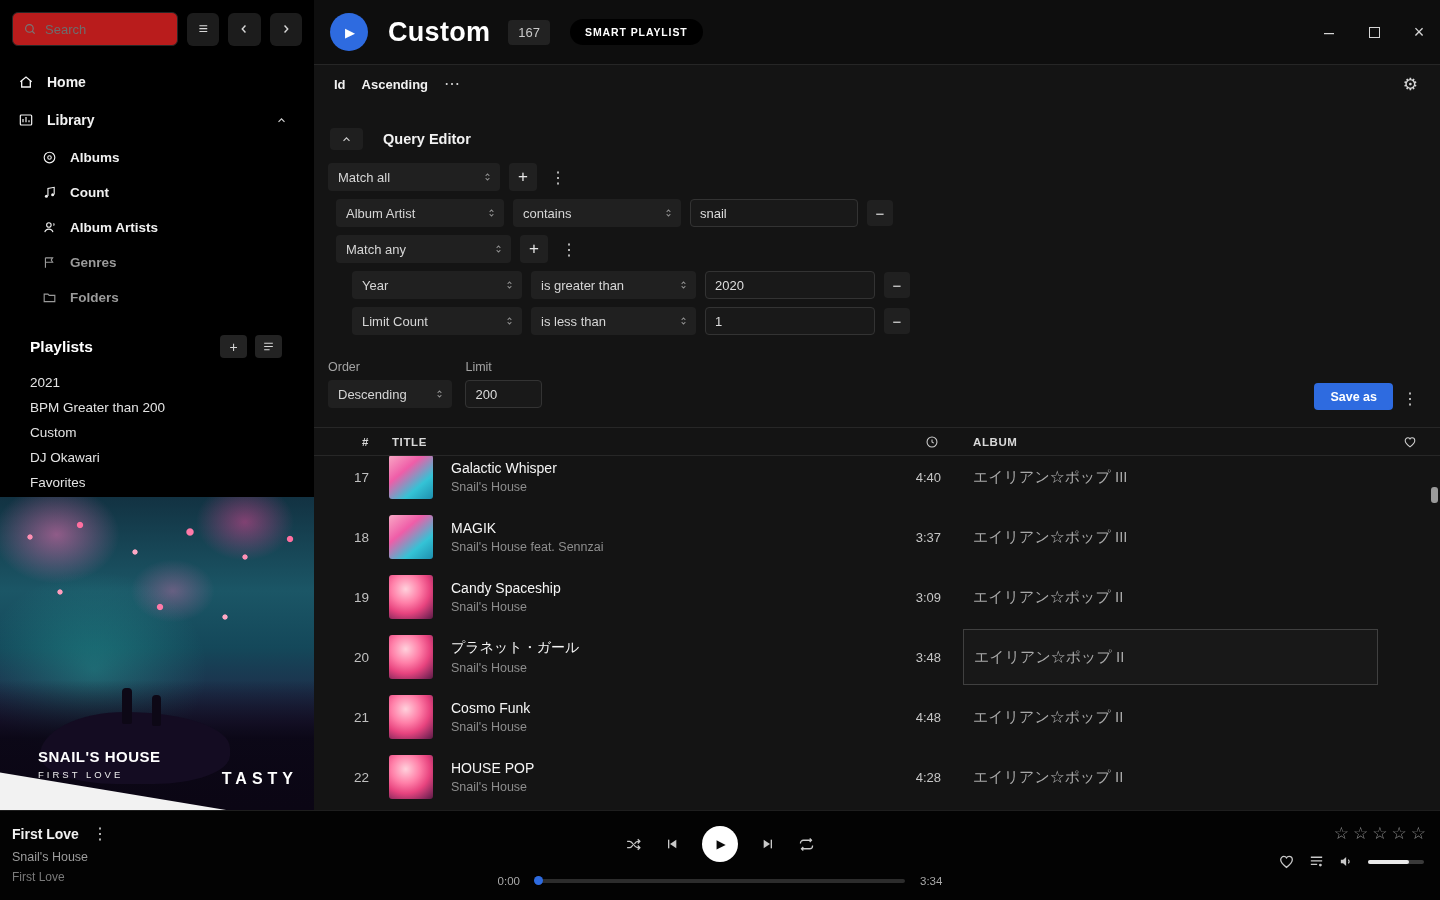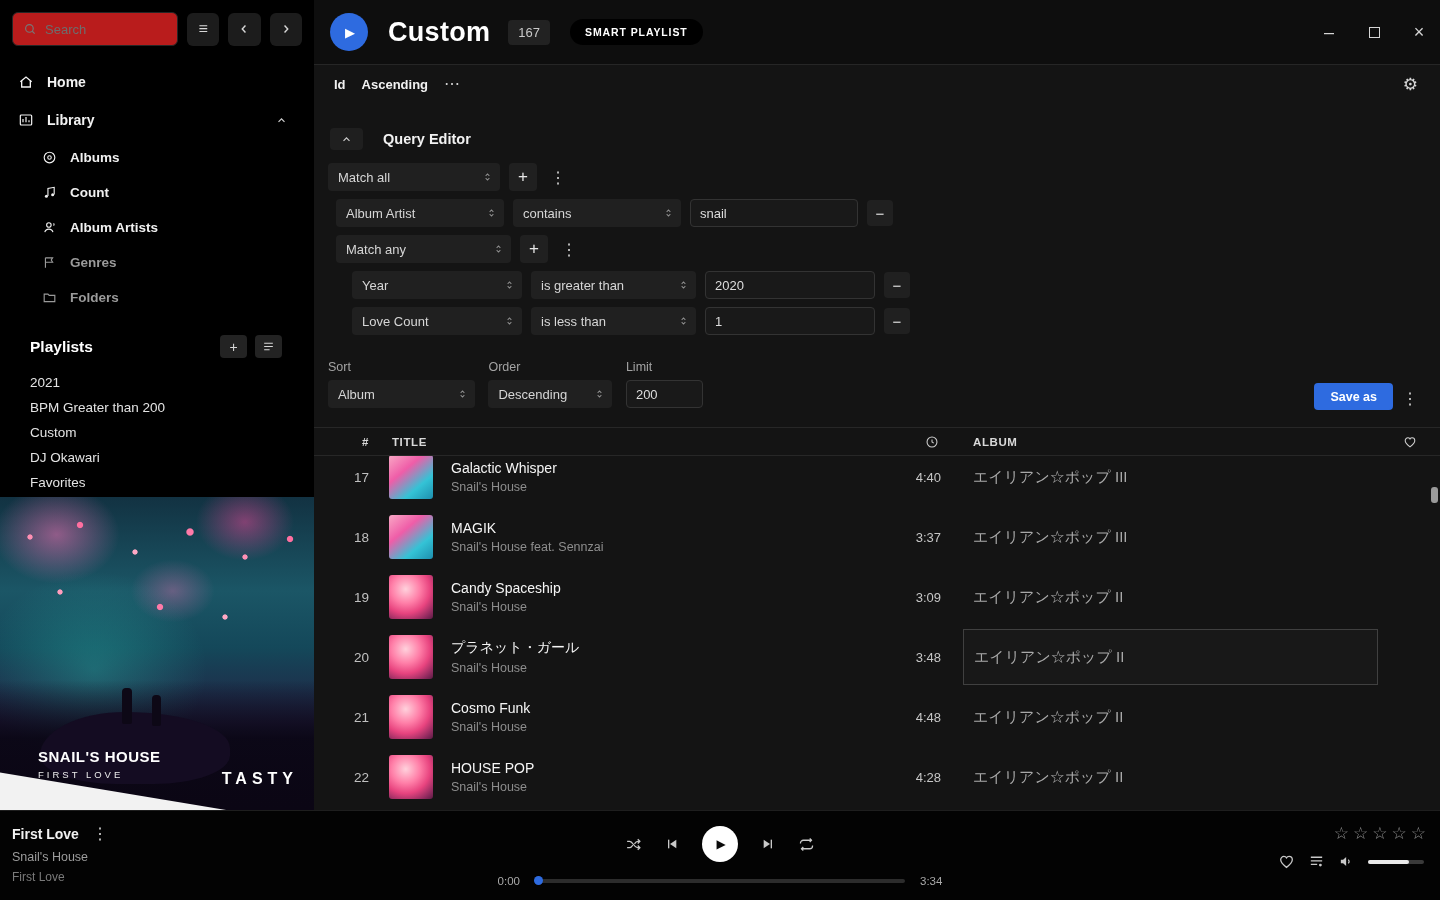--- a/index.html
+++ b/index.html
@@ -367,50 +367,40 @@
           </svg>
       </div>
       <input class="tinput w170" value="2020" style="">
       <button class="minus-btn">
           <span>−</span>
         </button>
     </div>
 
     <div class="qrow ml38">
       <div class="select w170">
-        <span>Love Count</span>
+        <span>Limit Count</span>
         <svg class="chev2" width="11" height="16" viewBox="0 0 24 24" fill="none" stroke="currentColor" stroke-width="2.2">
             <path d="m8 9.6 4-4.2 4 4.2"></path>
             <path d="m8 14.4 4 4.2 4-4.2"></path>
           </svg>
       </div>
       <div class="select w165">
         <span>is less than</span>
         <svg class="chev2" width="11" height="16" viewBox="0 0 24 24" fill="none" stroke="currentColor" stroke-width="2.2">
             <path d="m8 9.6 4-4.2 4 4.2"></path>
             <path d="m8 14.4 4 4.2 4-4.2"></path>
           </svg>
       </div>
       <input class="tinput w170" value="1" style="">
       <button class="minus-btn">
           <span>−</span>
         </button>
     </div>
 
     <div class="sol-row">
-      <div class="sol-group">
-        <div class="sol-label">Sort</div>
-        <div class="select w147">
-          <span>Album</span>
-          <svg class="chev2" width="11" height="16" viewBox="0 0 24 24" fill="none" stroke="currentColor" stroke-width="2.2">
-              <path d="m8 9.6 4-4.2 4 4.2"></path>
-              <path d="m8 14.4 4 4.2 4-4.2"></path>
-            </svg>
-        </div>
-      </div>
       <div class="sol-group">
         <div class="sol-label">Order</div>
         <div class="select w124">
           <span>Descending</span>
           <svg class="chev2" width="11" height="16" viewBox="0 0 24 24" fill="none" stroke="currentColor" stroke-width="2.2">
               <path d="m8 9.6 4-4.2 4 4.2"></path>
               <path d="m8 14.4 4 4.2 4-4.2"></path>
             </svg>
         </div>
       </div>

